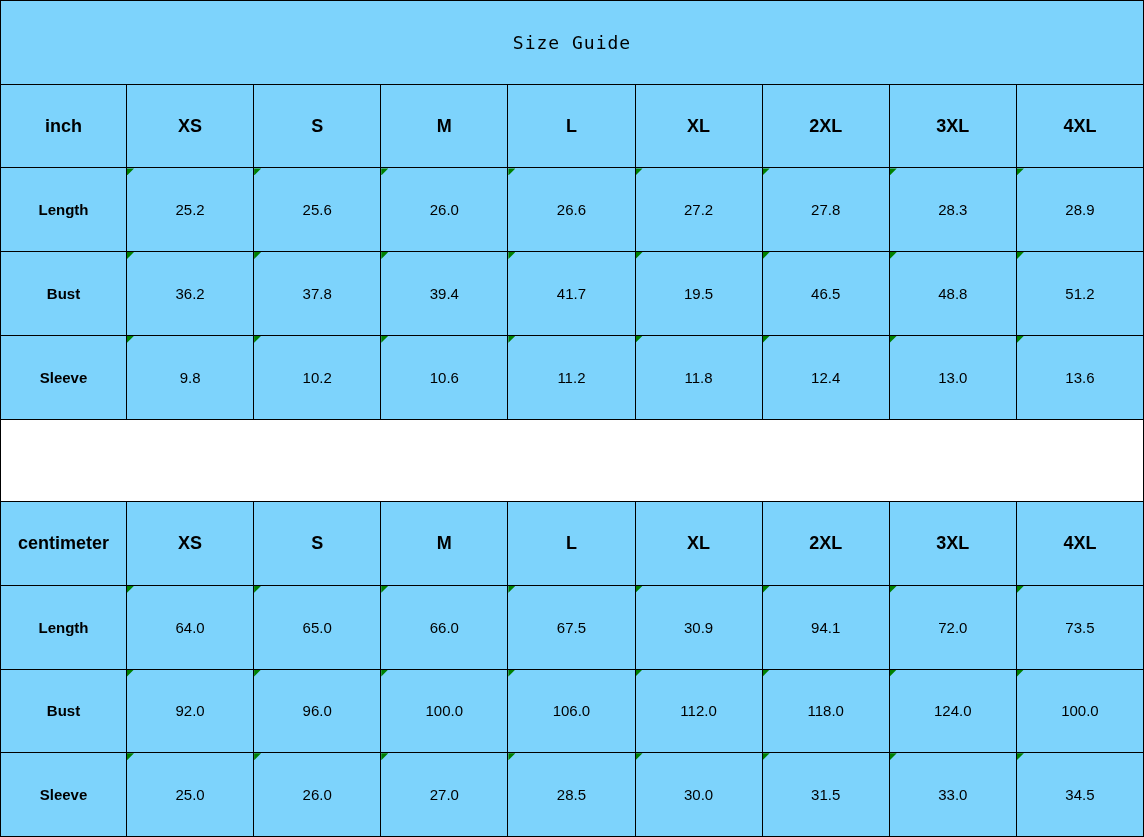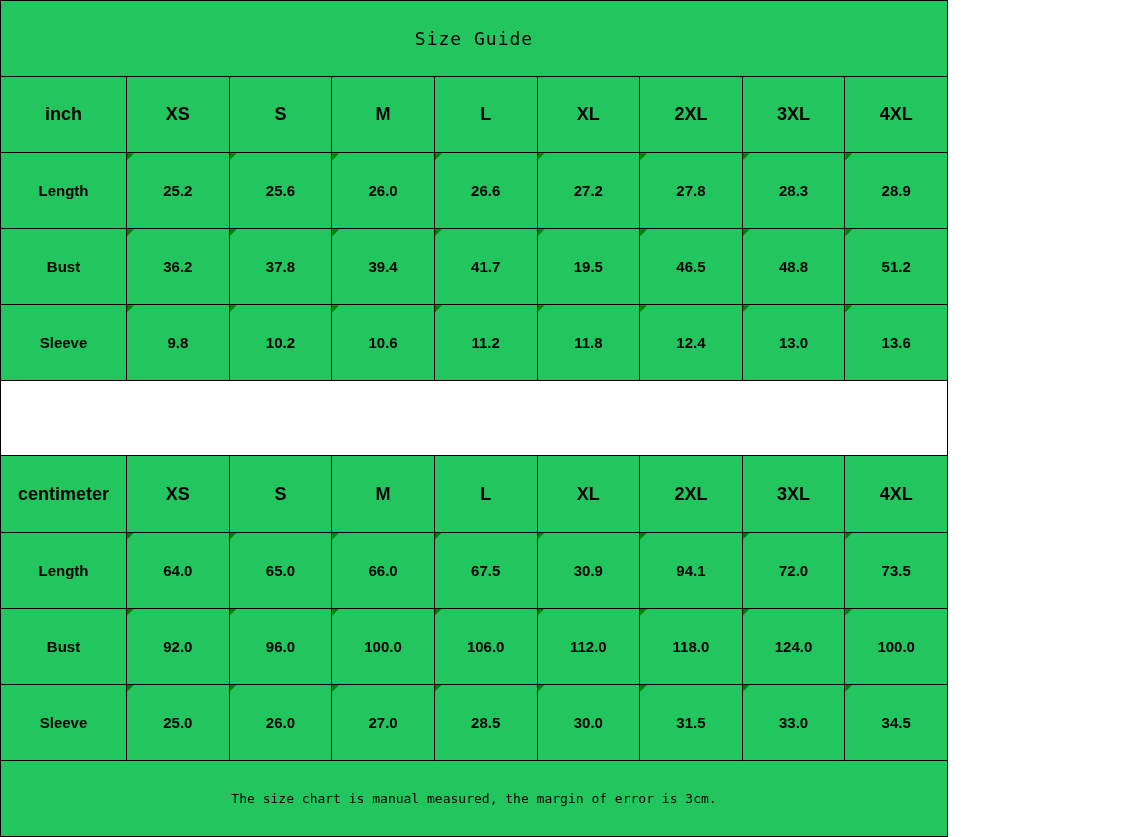--- a/index.html
+++ b/index.html
@@ -1,25 +1,25 @@
 <!DOCTYPE html>
 <html><head>
 <meta charset="utf-8">
 <style>
   html, body {
     margin: 0;
     padding: 0;
     background: #ffffff;
   }
   .size-guide-table {
-    width: 948px;
+    width: 1144px;
     height: 837px;
     border-collapse: collapse;
     table-layout: fixed;
-    background: #22c55e;
+    background: #7dd3fc;
     font-family: "Liberation Sans", sans-serif;
     color: #000000;
   }
   .size-guide-table td, .size-guide-table th {
     border: 1px solid #000000;
     text-align: center;
     vertical-align: middle;
     padding: 0;
     position: relative;
     overflow: hidden;
@@ -36,21 +36,21 @@
   .head {
     font-weight: bold;
     font-size: 18px;
   }
   .rowlabel {
     font-weight: bold;
     font-size: 15px;
   }
   .val {
     font-size: 15px;
-    font-weight: bold;
+    font-weight: normal;
   }
   .tri {
     position: absolute;
     top: 0;
     left: 0;
     width: 7px;
     height: 7px;
     background: #008000;
     clip-path: polygon(0 0, 100% 0, 0 100%);
     display: block;
@@ -176,17 +176,14 @@
     <td class="val"><i class="tri"></i><span>25.0</span></td>
     <td class="val"><i class="tri"></i><span>26.0</span></td>
     <td class="val"><i class="tri"></i><span>27.0</span></td>
     <td class="val"><i class="tri"></i><span>28.5</span></td>
     <td class="val"><i class="tri"></i><span>30.0</span></td>
     <td class="val"><i class="tri"></i><span>31.5</span></td>
     <td class="val"><i class="tri"></i><span>33.0</span></td>
     <td class="val"><i class="tri"></i><span>34.5</span></td>
   </tr>
 
-  <tr class="h76">
-    <td colspan="9" class="footer-cell">The size chart is manual measured, the margin of error is 3cm.</td>
-  </tr>
 </tbody>
   </table>
 
 </body></html>

